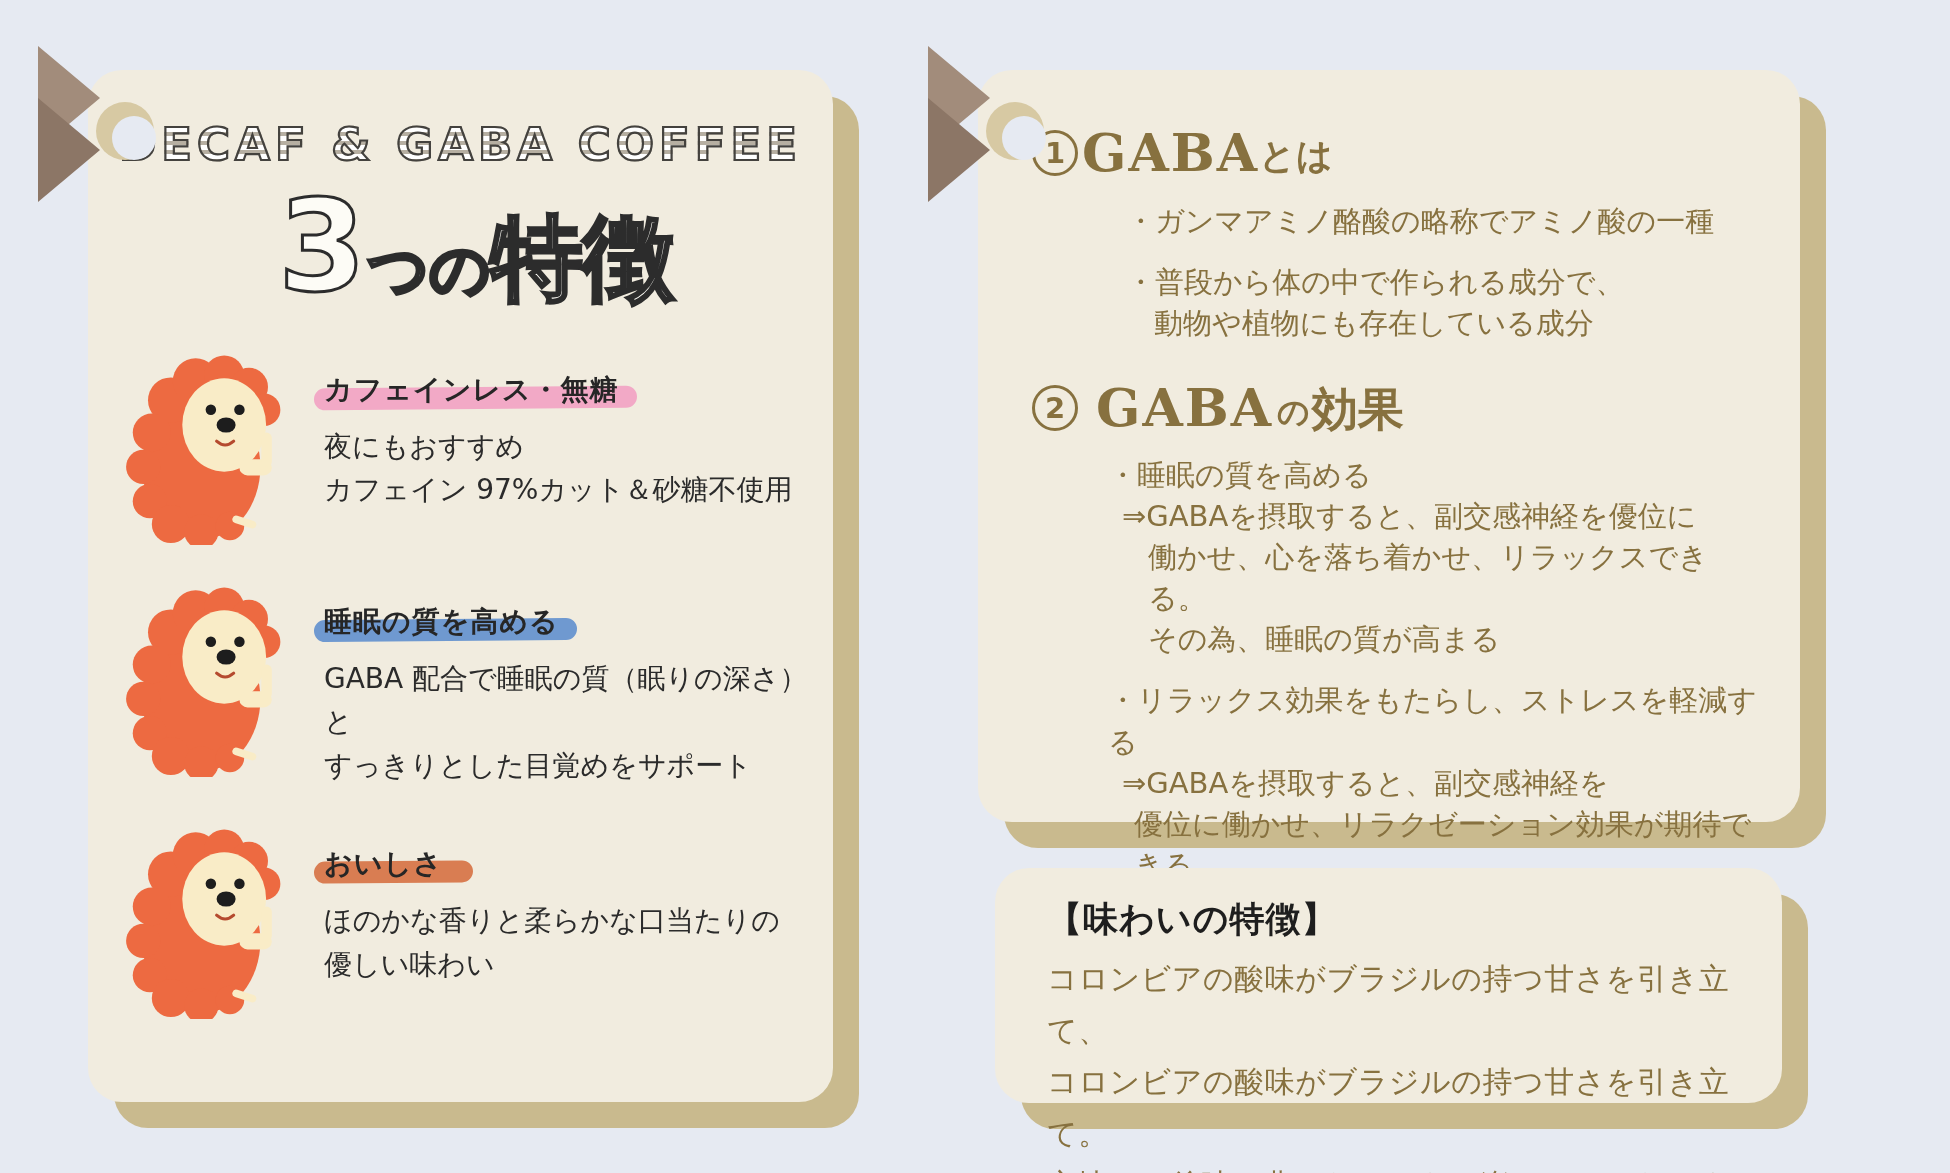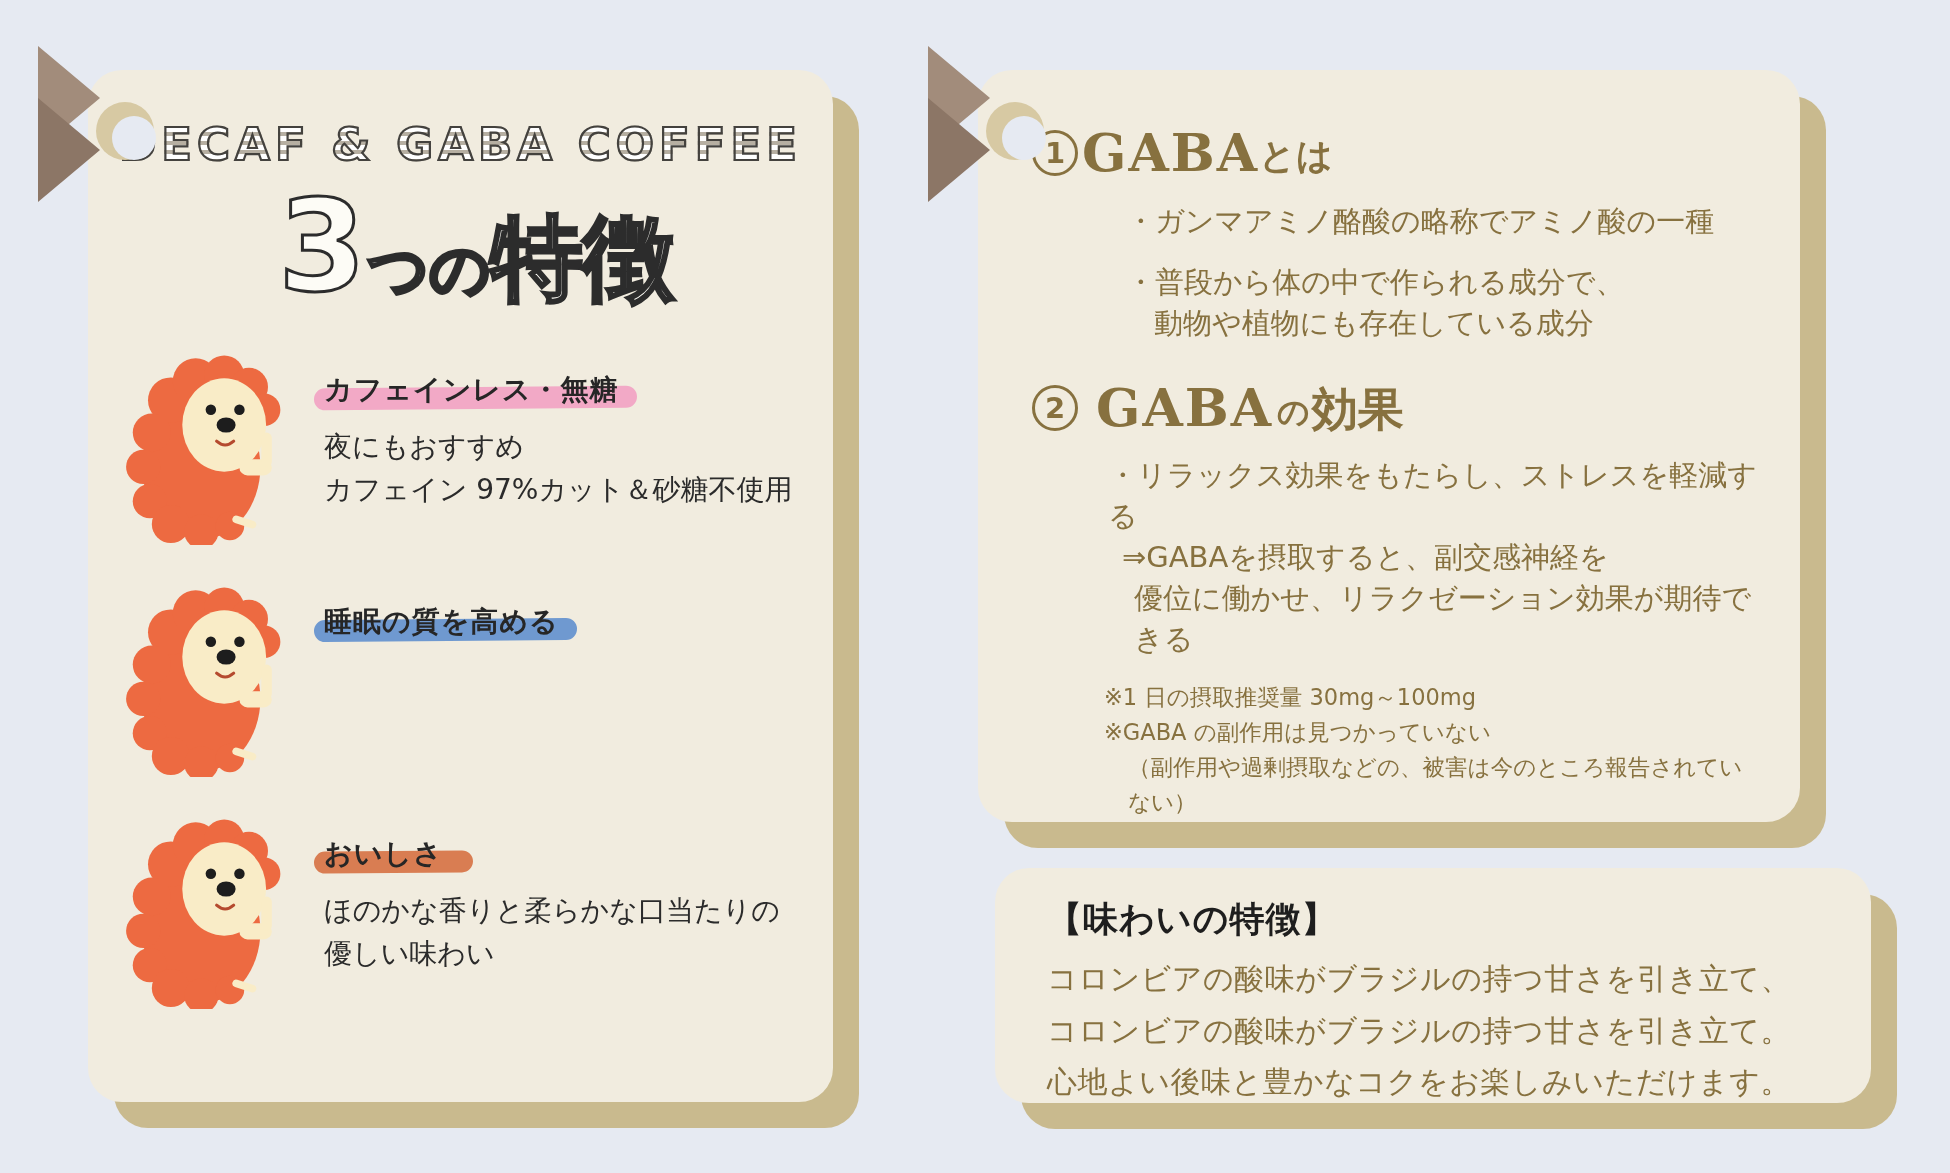--- a/index.html
+++ b/index.html
@@ -11,21 +11,21 @@
     overflow:hidden;
   }
   .card {
     position:absolute;
     background:#f1ecdf;
     border-radius:34px;
     box-shadow:26px 26px 0 #c9ba8e;
   }
   .left-card  { left:88px;  top:70px;  width:745px; height:1032px; }
   .gaba-card  { left:978px; top:70px;  width:822px; height:752px;  }
-  .taste-card { left:995px; top:868px; width:876px; height:235px;  }
+  .taste-card { left:995px; top:868px; width:787px; height:235px;  }
 
   
   .tag-ribbon { position:absolute; left:-50px; top:-24px; width:110px; height:160px; z-index:3; }
   .tag-ring   { position:absolute; left:8px;  top:32px; width:58px; height:58px; border-radius:50%; background:#d7c9a3; z-index:2; }
   .tag-hole   { position:absolute; left:24px; top:46px; width:44px; height:44px; border-radius:50%; background:#e6eaf2; z-index:4; }
 
   
   .card-title {
     margin-top:48px; text-align:center;
     font-size:45px; font-weight:700; letter-spacing:5px;
@@ -154,20 +154,24 @@
           </div>
         </div>
       </div>
 
       <div class="feature">
         <svg class="mascot" viewBox="0 0 170 210">
             <use href="#mascot"></use>
           </svg>
         <div class="feature-text">
           <h2 class="feature-heading hl-1"><span class="hl">睡眠の質を高める</span></h2>
+          <div class="feature-body">
+            <span class="line">GABA 配合で睡眠の質（眠りの深さ）と</span>
+            <span class="line">すっきりとした目覚めをサポート</span>
+          </div>
         </div>
       </div>
 
       <div class="feature">
         <svg class="mascot" viewBox="0 0 170 210">
             <use href="#mascot"></use>
           </svg>
         <div class="feature-text">
           <h2 class="feature-heading hl-2"><span class="hl">おいしさ</span></h2>
           <div class="feature-body">
@@ -207,20 +211,26 @@
 
       <div class="sec-head second">
         <span class="circ-num">2</span>
         <span class="sec-name">GABA</span>
         <span class="sec-particle">の</span>
         <span class="sec2-suffix">効果</span>
       </div>
 
       <div class="bullets bullets2">
         <div class="bullet-group">
+          <span class="line">・睡眠の質を高める</span>
+          <span class="line arrow">⇒GABAを摂取すると、副交感神経を優位に</span>
+          <span class="line cont2">働かせ、心を落ち着かせ、リラックスできる。</span>
+          <span class="line cont2">その為、睡眠の質が高まる</span>
+        </div>
+        <div class="bullet-group">
           <span class="line">・リラックス効果をもたらし、ストレスを軽減する</span>
           <span class="line arrow">⇒GABAを摂取すると、副交感神経を</span>
           <span class="line cont3">優位に働かせ、リラクゼーション効果が期待できる</span>
         </div>
       </div>
 
       <div class="footnotes">
         <span class="line">※1 日の摂取推奨量 30mg～100mg</span>
         <span class="line">※GABA の副作用は見つかっていない</span>
         <span class="line cont">（副作用や過剰摂取などの、被害は今のところ報告されていない）</span>

